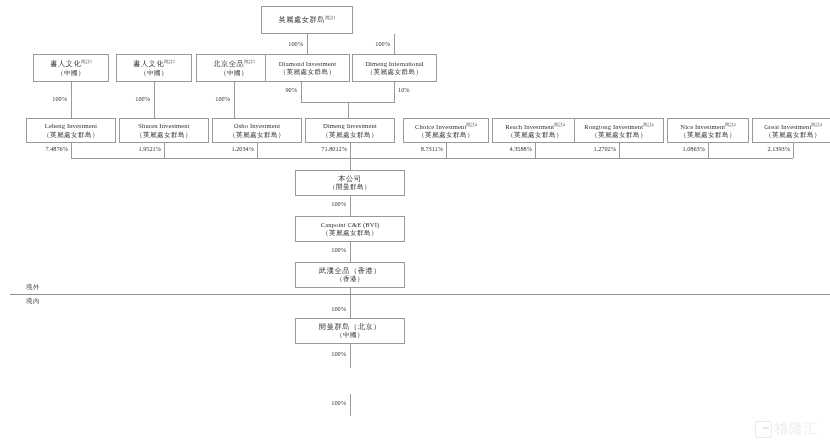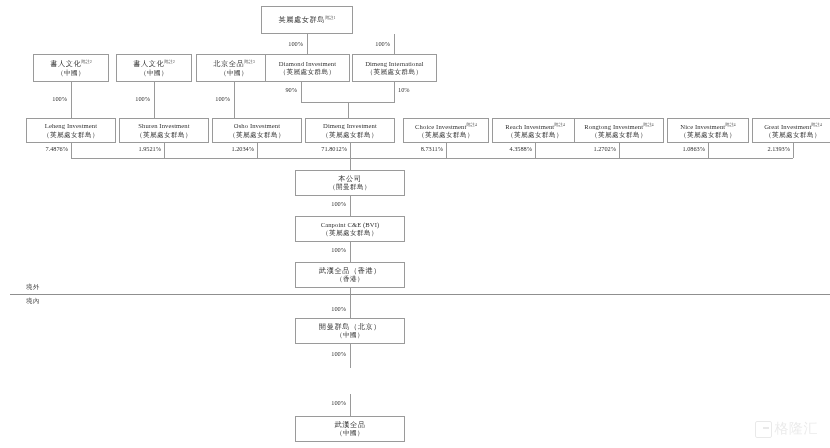--- a/index.html
+++ b/index.html
@@ -262,23 +262,19 @@
     <span class="ln2 sub">（中國）</span>
   </div>
 
   <div class="vline" style="left:350px; top:344px; height:24px;"></div>
   <div class="pct right" style="left:310px; top:350px; width:36px;">100%</div>
 
 
   <div class="vline" style="left:350px; top:394px; height:22px;"></div>
   <div class="pct right" style="left:310px; top:399px; width:36px;">100%</div>
 
-  <div class="node" style="left:295px; top:416px; width:110px; height:26px;">
-    <span class="ln1 cn">武漢全品</span>
-    <span class="ln2 sub">（中國）</span>
-  </div>
 
   <div class="watermark">
     <span class="wm-logo"></span>
     <span class="wm-text">格隆汇</span>
   </div>
 
 </div>
 
 </body></html>

